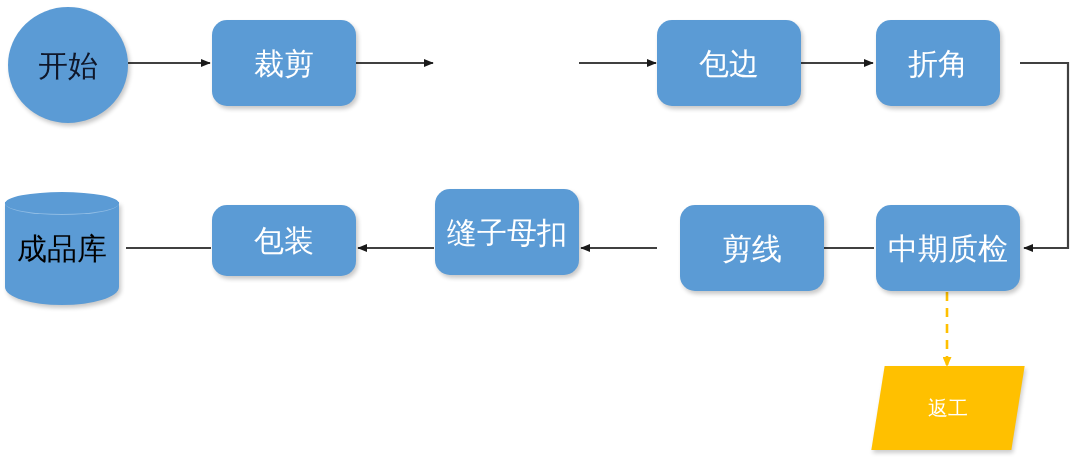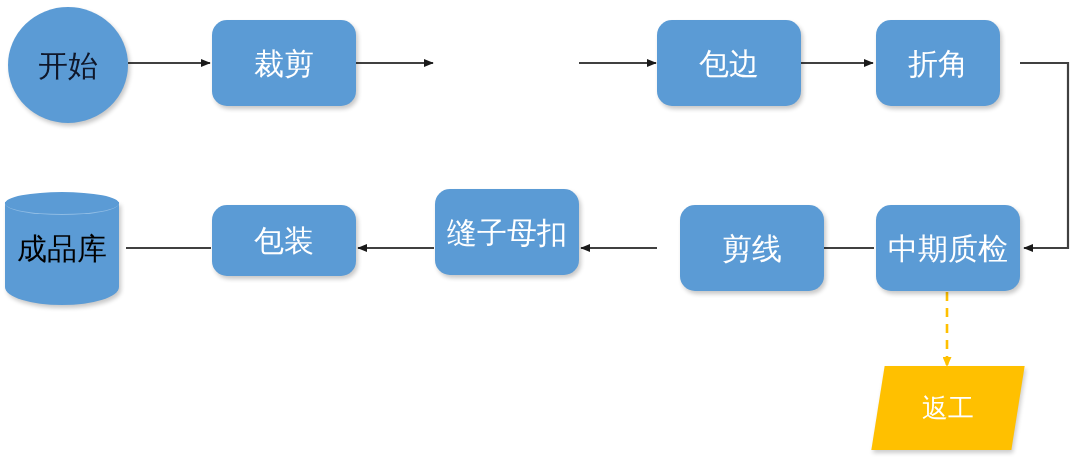--- a/index.html
+++ b/index.html
@@ -81,21 +81,21 @@
     border-radius: 50%;
     border-bottom: 1px solid #8fbce4;
   }
   .shape-cylinder .node-label {
     position: relative;
     z-index: 3;
   }
   
   .shape-parallelogram {
     color: #ffffff;
-    font-size: 26px;
+    font-size: 20px;
     background: transparent;
   }
   .shape-parallelogram .para-fill {
     position: absolute;
     left: 0; top: 0; right: 0; bottom: 0;
     background: #FFC000;
     transform: skewX(-9deg);
     box-shadow: 2px 3px 4px rgba(0,0,0,0.20);
   }
   .shape-parallelogram .node-label {

